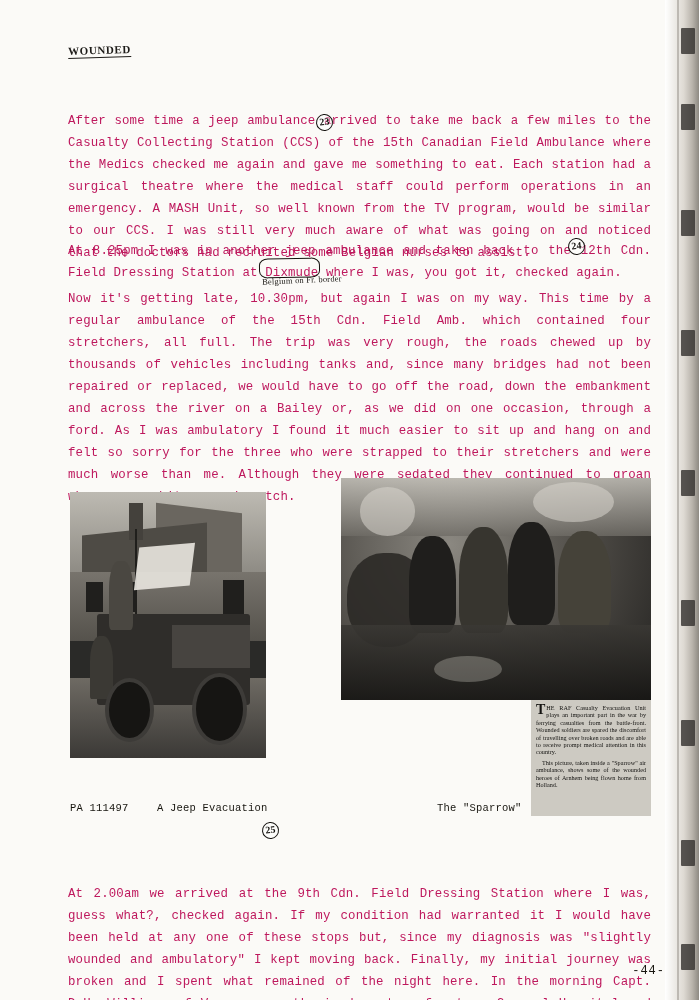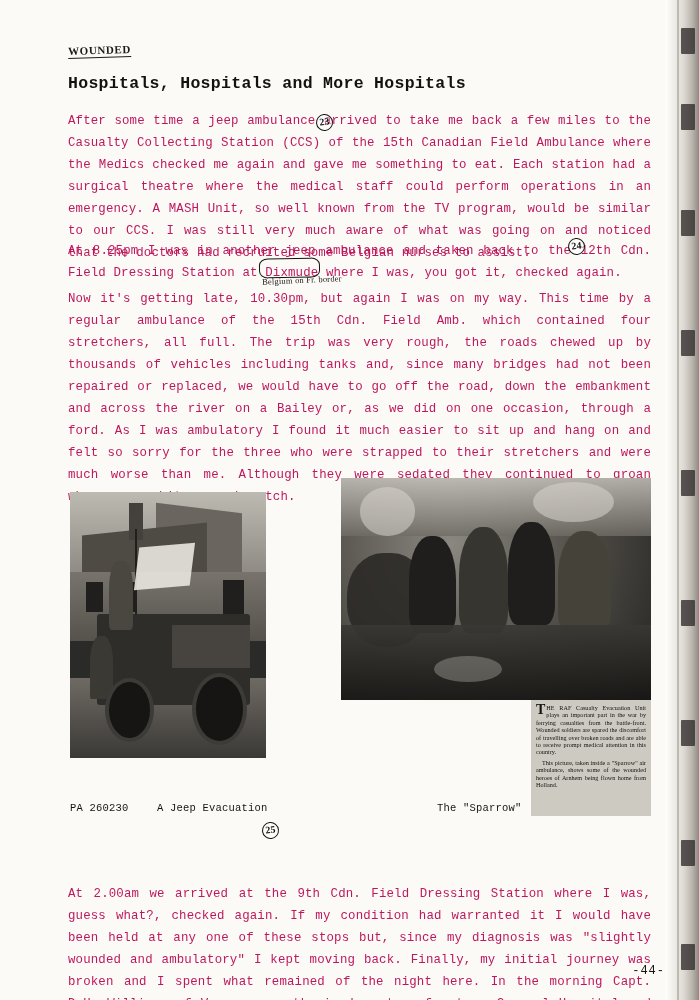--- a/index.html
+++ b/index.html
@@ -222,21 +222,20 @@
 <body>
 
 <div id="page">
 
   <div class="content">
 
     <div class="handwrite-top">
       <span class="ul">WOUNDED</span>
     </div>
 
-    <h1 class="title">Hospitals, Hospitals and More Hospitals</h1>
 
     <div class="body-text" id="para1">
       <p>After some time a jeep ambulance arrived to take me back a few miles to the Casualty Collecting Station (CCS) of the 15th Canadian Field Ambulance where the Medics checked me again and gave me something to eat.  Each station had a surgical theatre where the medical staff could perform operations in an emergency.  A MASH Unit, so well known from the TV program, would be similar to our CCS.  I was still very much aware of what was going on and noticed that the doctors had recruited some Belgian nurses to assist.</p>
     </div>
 
     <div class="circnum" id="c23">23</div>
 
     <div class="body-text" id="para2">
       <p>At 8.25pm I was in another jeep ambulance and taken back to the 12th Cdn. Field Dressing Station at Dixmude where I was, you got it, checked again.</p>
     </div>
@@ -282,21 +281,21 @@
       <div class="rp-blob" style="left:0;bottom:0;width:100%;height:34%;background:linear-gradient(to bottom,#3a3834,#171614);border-radius:0;"></div>
       <div class="rp-light" style="left:30%;bottom:8%;width:22%;height:12%;opacity:.3;"></div>
     </div>
 
     <div class="inset-caption">
       <p><span class="dropcap">T</span><span>HE RAF Casualty Evacuation Unit plays an important part in the war by ferrying casualties from the battle-front.  Wounded soldiers are spared the discomfort of travelling over broken roads and are able to receive prompt medical attention in this country.</span></p>
       <p>This picture, taken inside a "Sparrow" air ambulance, shows some of the wounded heroes of Arnhem being flown home from Holland.</p>
     </div>
 
     <div class="cap-left">
-      <span class="num">PA 260230</span>
+      <span class="num">PA 111497</span>
       <span>A Jeep Evacuation</span>
     </div>
 
     <div class="cap-right">The "Sparrow"</div>
 
     <div class="circnum" id="c25">25</div>
 
     <div class="body-text" id="para4">
       <p>At 2.00am we arrived at the 9th Cdn. Field Dressing Station where I was, guess what?, checked again.  If my condition had warranted it I would have been held at any one of these stops but, since my diagnosis was "slightly wounded and ambulatory" I kept moving back.  Finally, my initial journey was broken and I spent what remained of the night here.  In the morning Capt. D.H. Williams of Vancouver authorized my transfer to a General Hospital and by the afternoon I</p>
     </div>

